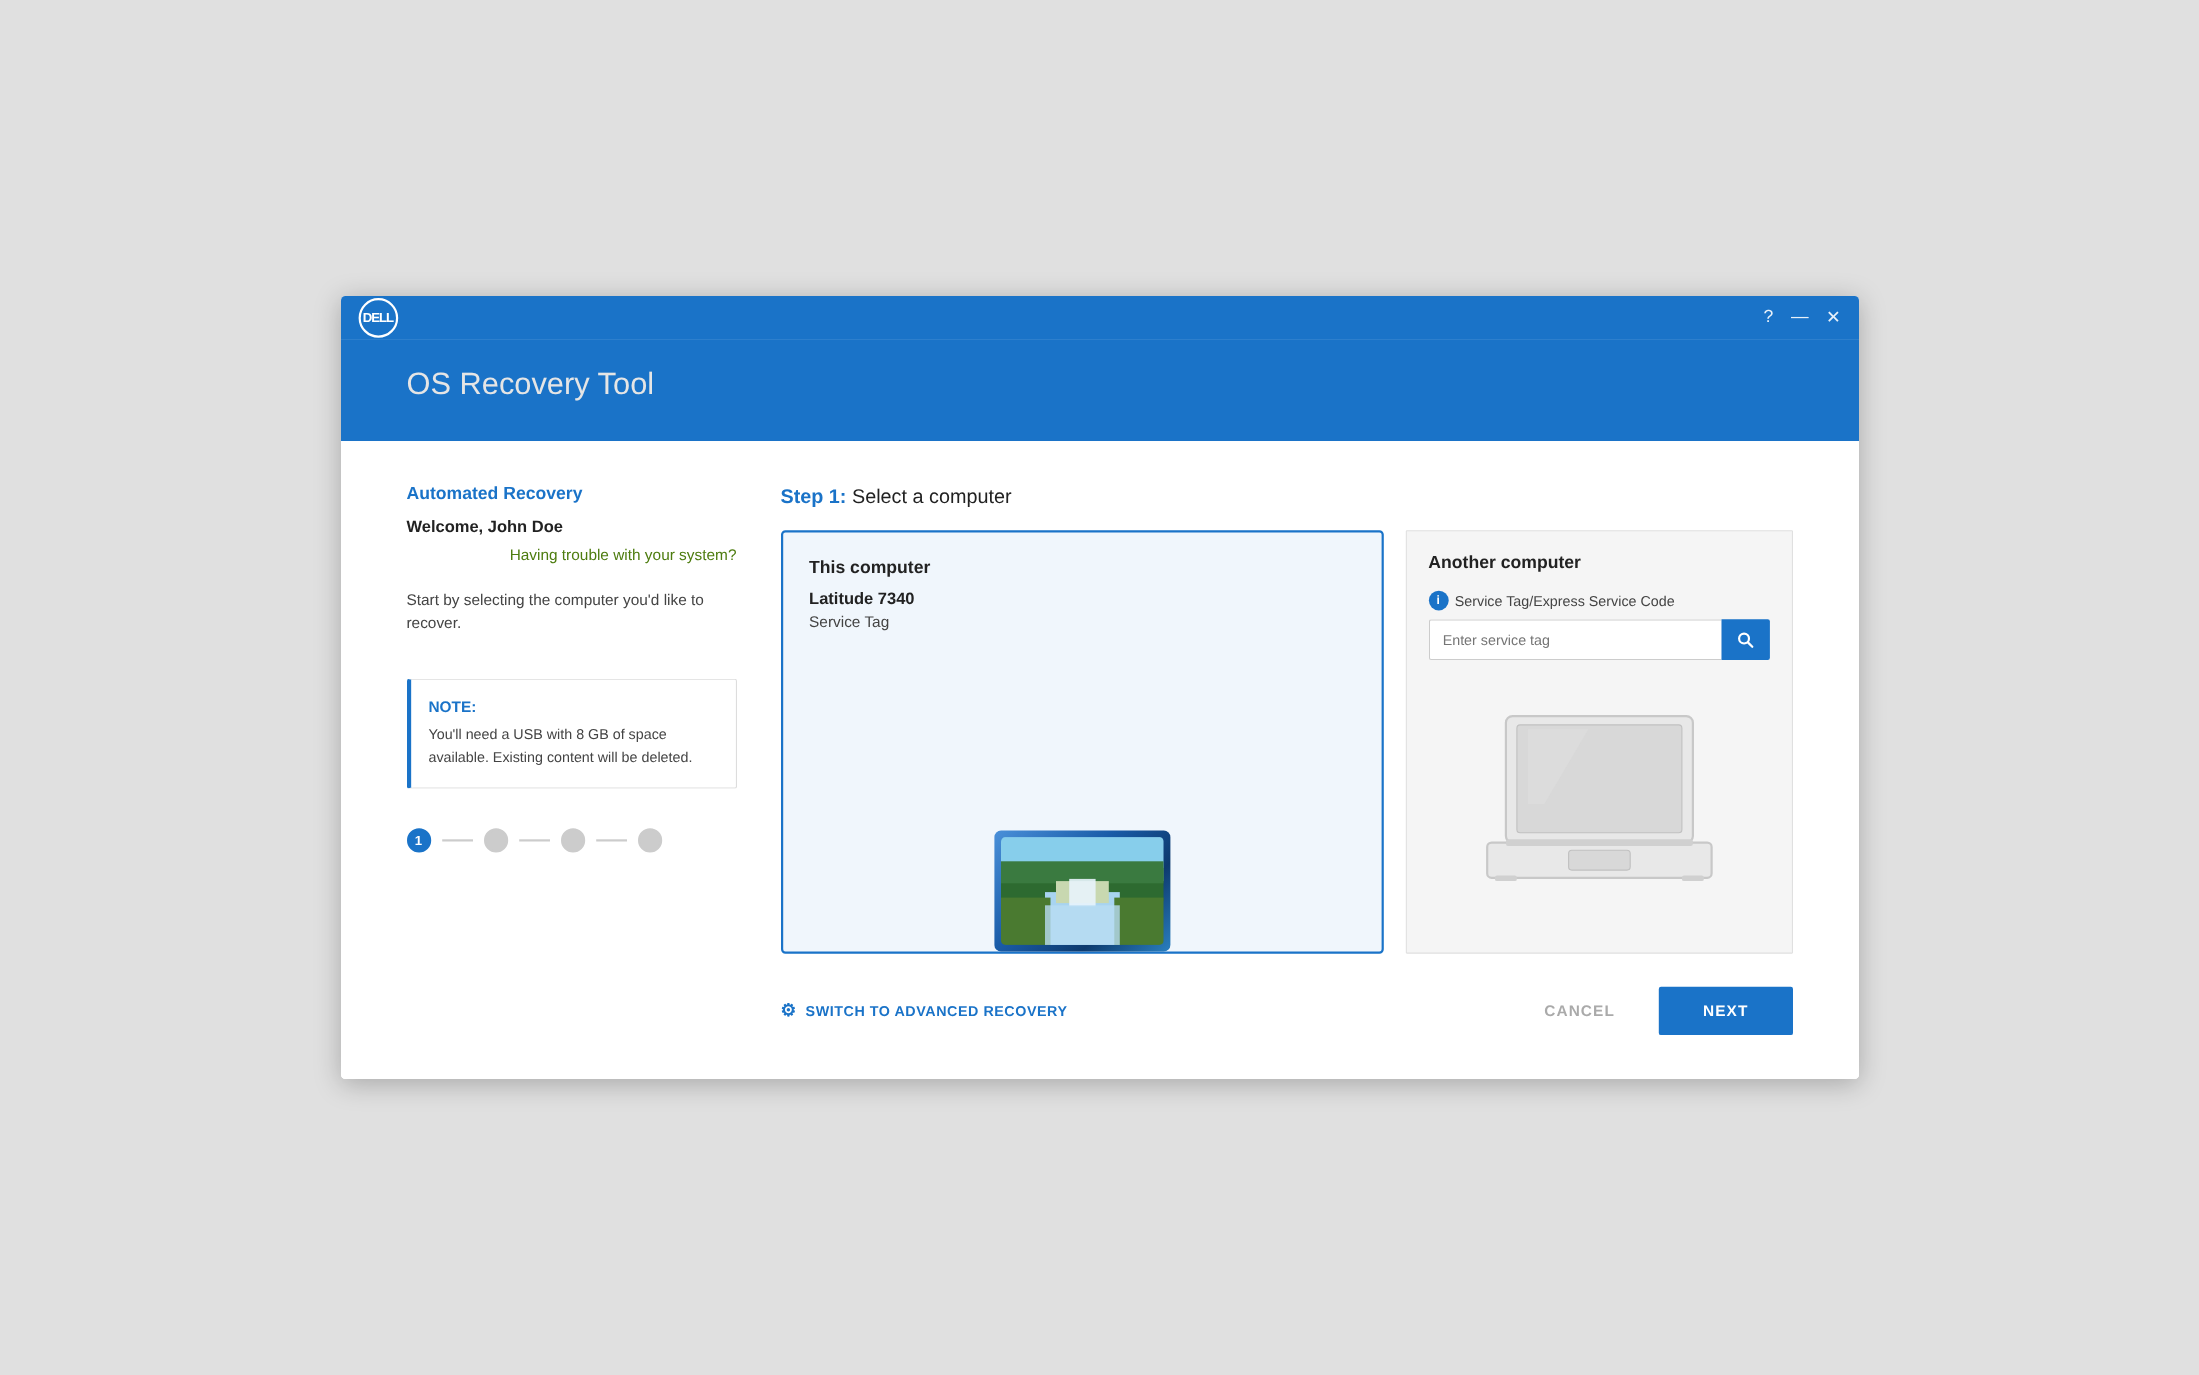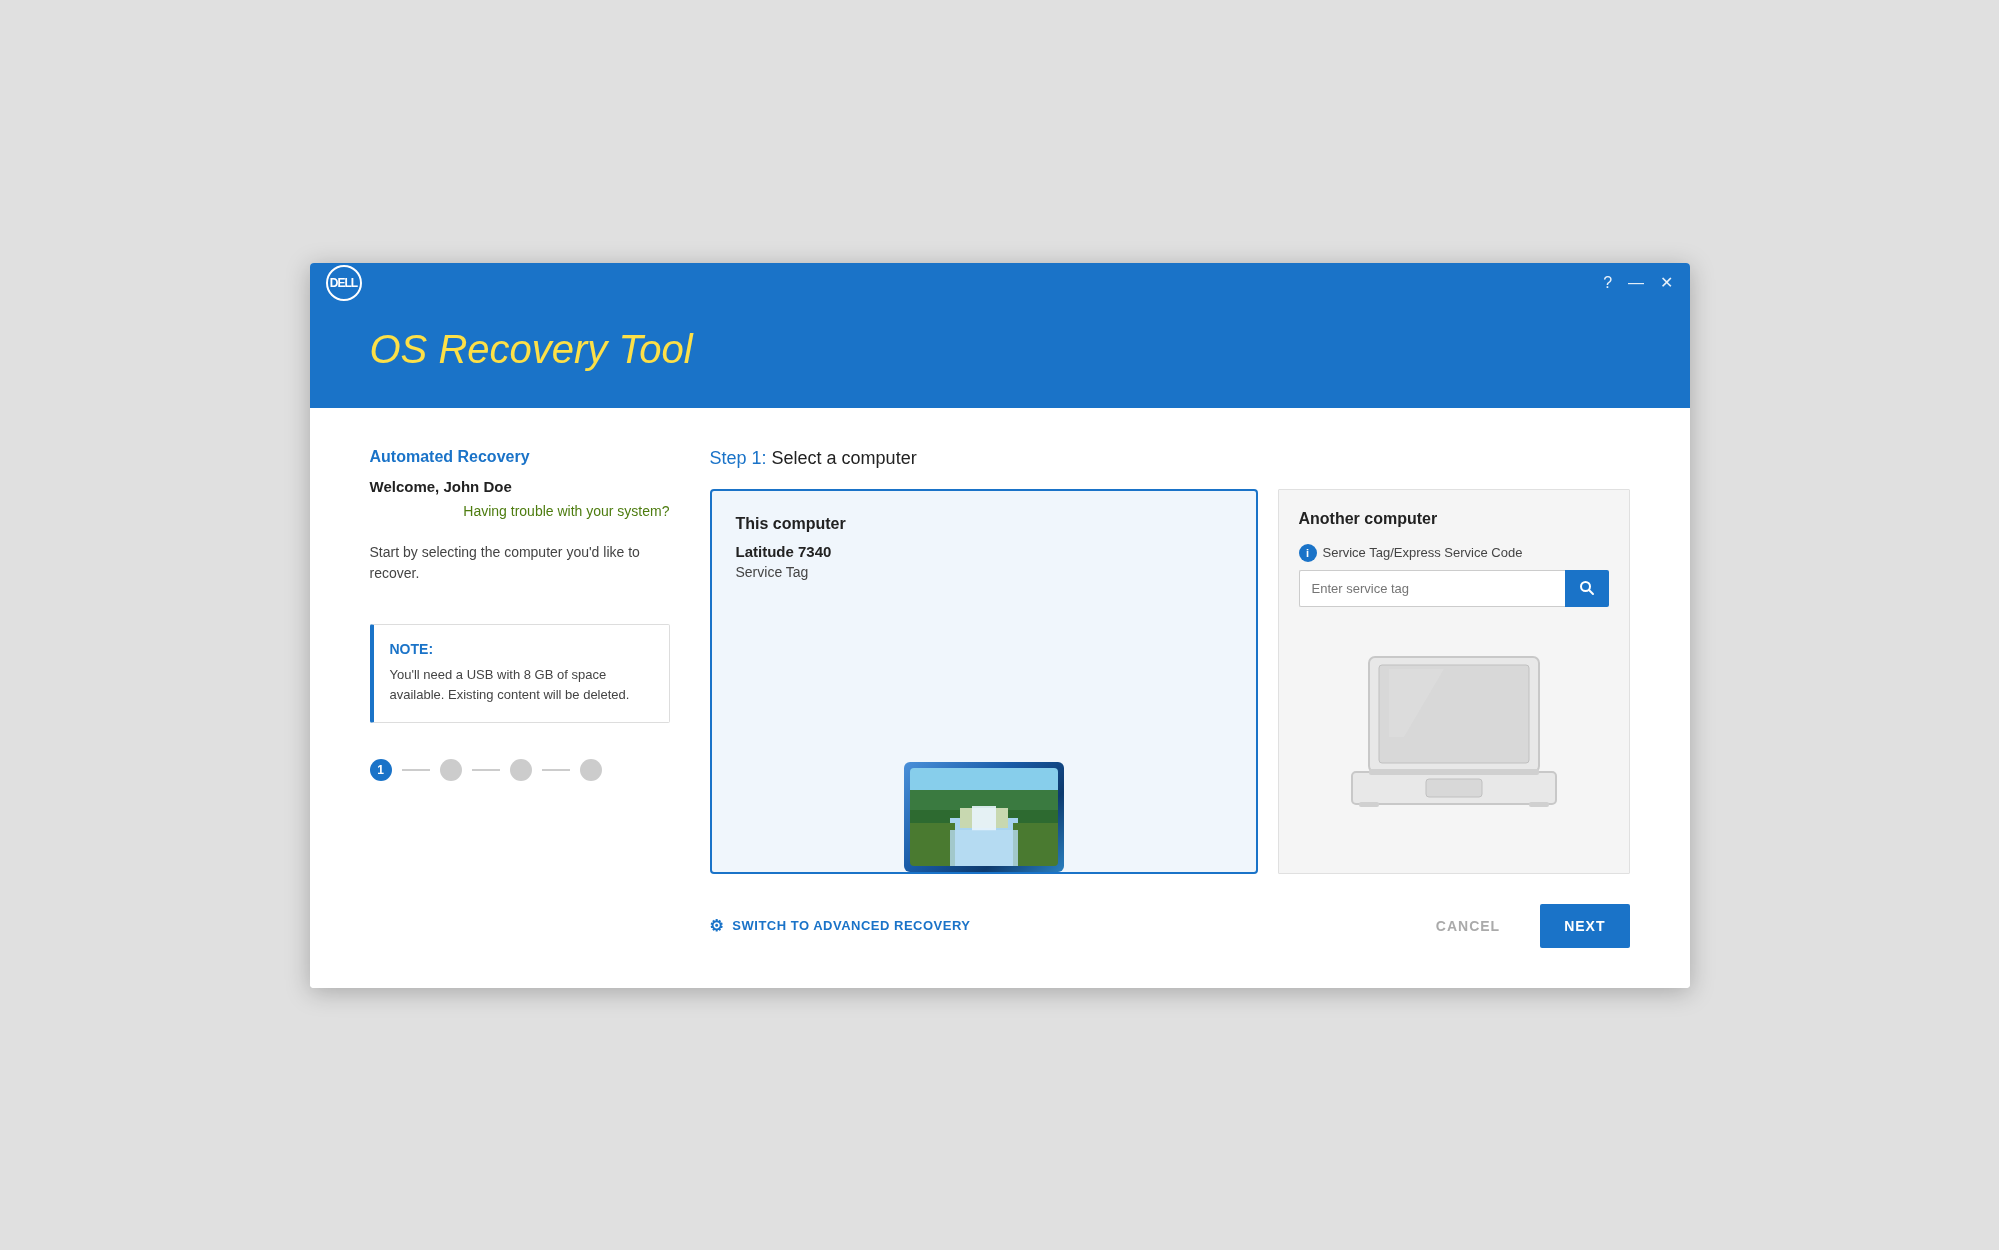--- a/index.html
+++ b/index.html
@@ -53,24 +53,23 @@
       color: #fff;
       font-size: 16px;
       cursor: pointer;
       opacity: 0.9;
     }
     .header {
       background: #1a73c8;
       padding: 24px 60px 36px 60px;
     }
     .header h1 {
-      color: #fde047;
-      font-size: 40px;
+      color: #e5e5e5;
+      font-size: 28px;
       font-weight: 300;
-      font-style: italic;
     }
     .content {
       background: #fff;
       padding: 40px 60px 40px 60px;
       display: flex;
       gap: 40px;
       min-height: 580px;
     }
     .sidebar {
       width: 300px;
@@ -156,21 +155,21 @@
       display: flex;
       flex-direction: column;
     }
     .step-header {
       font-size: 18px;
       color: #222;
       margin-bottom: 20px;
     }
     .step-header span.step-label {
       color: #1a73c8;
-      font-weight: 400;
+      font-weight: 700;
     }
     .computers-row {
       display: flex;
       gap: 20px;
       flex: 1;
     }
     .computer-card {
       flex: 1;
       border: 2px solid #1a73c8;
       border-radius: 4px;
@@ -334,21 +333,21 @@
       padding: 12px 20px;
     }
     .btn-next {
       background: #1a73c8;
       border: none;
       color: #fff;
       font-size: 14px;
       font-weight: 700;
       cursor: pointer;
       letter-spacing: 1px;
-      padding: 14px 24px;
+      padding: 14px 40px;
       border-radius: 2px;
     }
   </style>
 </head>
 <body>
 
 <div class="window">
 
   <div class="title-bar">
     <div class="title-bar-left">

